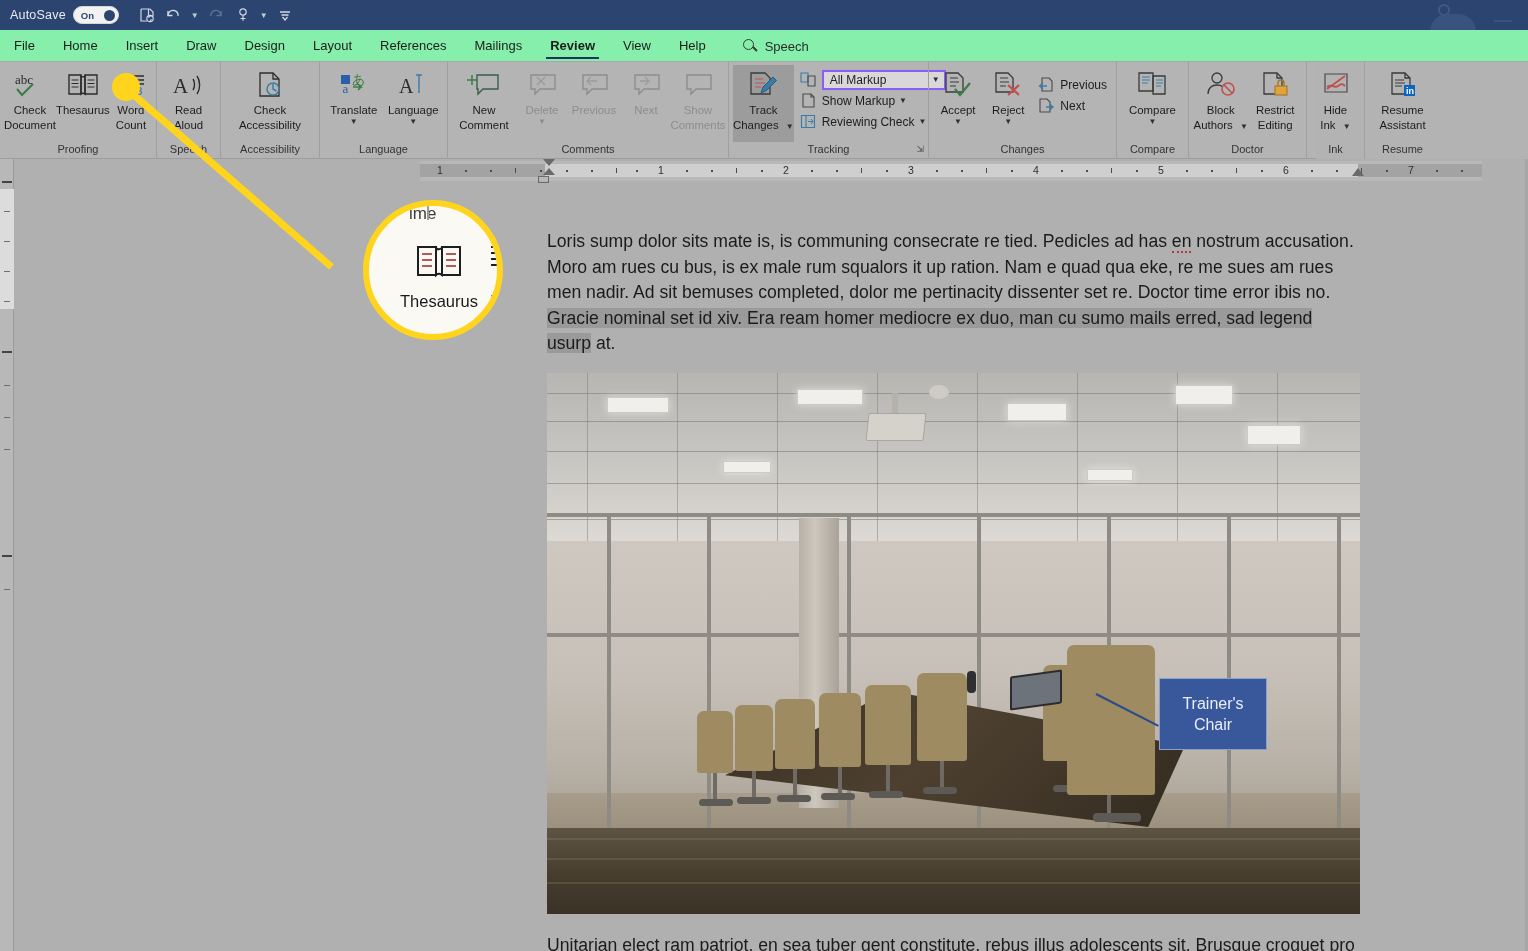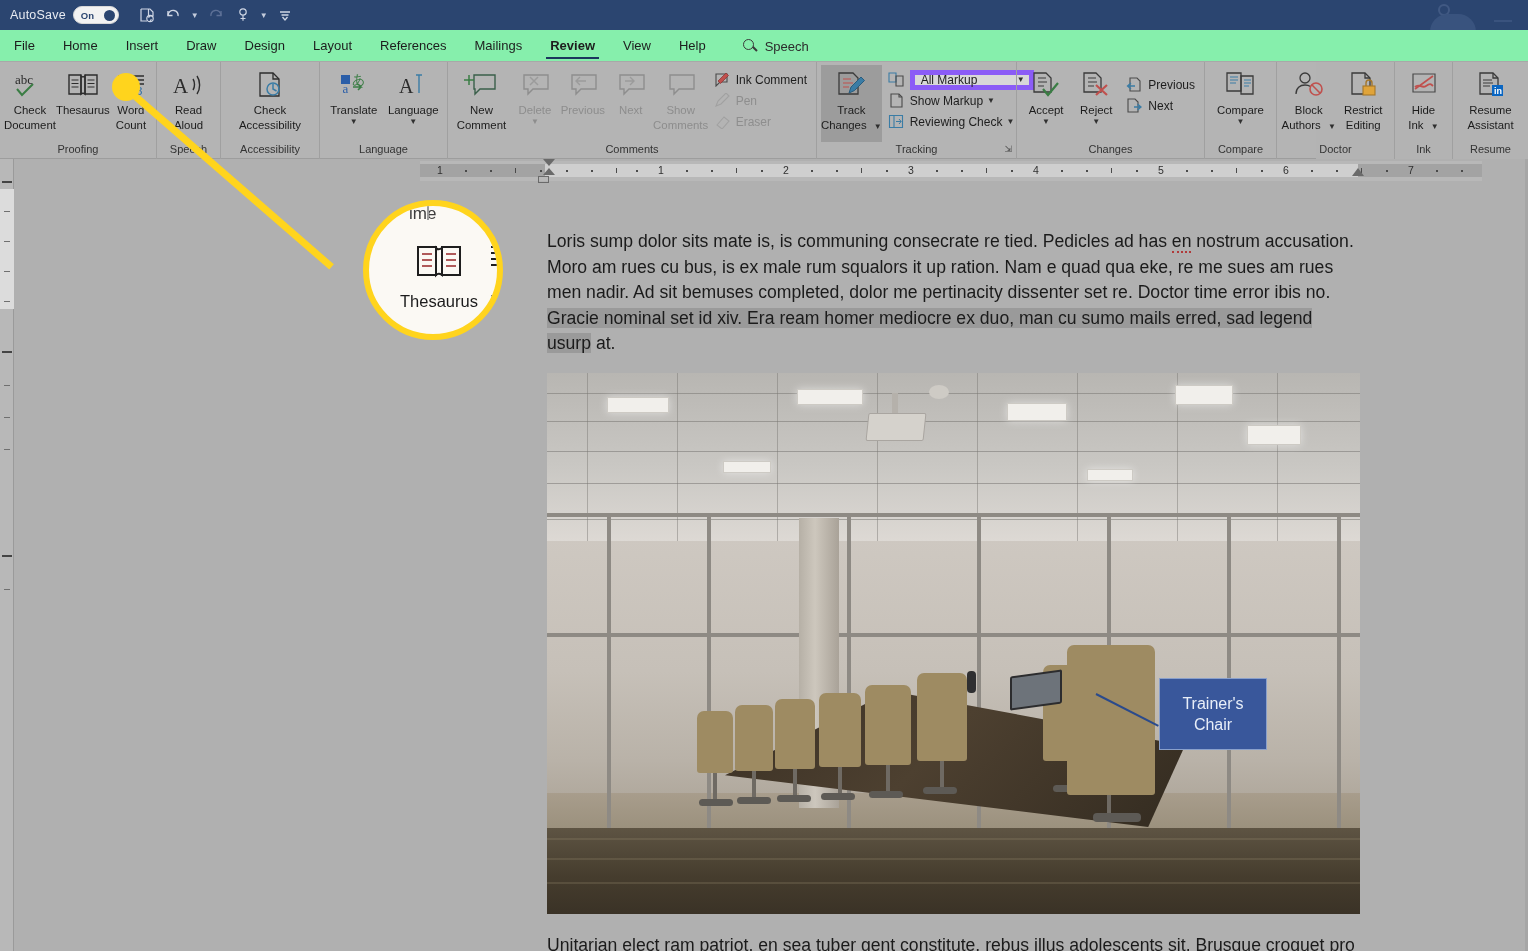--- a/index.html
+++ b/index.html
@@ -121,21 +121,21 @@
     display: flex; align-items: center; height: 21px; padding: 0 5px 0 2px;
     font-size: 12px; color: #1d1d1d; white-space: nowrap;
   }
   .smallbtn.disabled { color: #8e8e8e; }
   .smallbtn.disabled .si { opacity: .45; }
   .si { width: 19px; height: 17px; display: flex; align-items: center; justify-content: center; margin-right: 4px; }
   .dd-caret { font-size: 8px; margin-left: 4px; color: #2e2e2e; }
 
   .markup-select {
     display: flex; align-items: center; justify-content: space-between;
-    width: 124px; height: 20px; background: #d8d8d8; border: 5px solid #8b5cf6;
+    width: 124px; height: 20px; background: #d8d8d8; border: 2px solid #8b5cf6;
     font-size: 12px; color: #1d1d1d; padding: 0 4px 0 6px;
   }
 
   
   .docarea {
     position: absolute; top: 159px; left: 0; width: 1528px; height: 792px;
     background: #b0b0b0;
   }
   .vruler {
     position: absolute; left: 0; top: 0; width: 14px; height: 792px;
@@ -516,47 +516,20 @@
         </div>
         <div class="bigbtn w52 disabled">
           <span class="ico">
             <svg width="34" height="28" viewBox="0 0 34 28">
                 <path d="M6 4h24v14H15l-5 5v-5H6z" fill="none" stroke="#5a5a5a" stroke-width="1.4"></path>
               </svg>
           </span>
           <span class="lbl">Show</span>
           <span class="lbl">Comments</span>
         </div>
-        <div class="smallcol" style="margin-left:4px">
-          <div class="smallbtn">
-            <span class="si">
-              <svg width="17" height="15" viewBox="0 0 17 15">
-                  <path d="M2 2h11v8H6l-4 4v-4H2z" fill="none" stroke="#4a4a4a" stroke-width="1.1"></path>
-                  <path d="M4 9l8-8 2.5 2.5-8 8z" fill="#c0504d" stroke="#8b3a38" stroke-width=".8"></path>
-                </svg>
-            </span>
-            <span>Ink Comment</span>
-          </div>
-          <div class="smallbtn disabled">
-            <span class="si">
-              <svg width="17" height="15" viewBox="0 0 17 15">
-                  <path d="M2 13l2-5 8-8 3 3-8 8z" fill="none" stroke="#8a8a8a" stroke-width="1.1"></path>
-                </svg>
-            </span>
-            <span>Pen</span>
-          </div>
-          <div class="smallbtn disabled">
-            <span class="si">
-              <svg width="17" height="15" viewBox="0 0 17 15">
-                  <path d="M3 11l7-8 5 4-7 8z" fill="none" stroke="#8a8a8a" stroke-width="1.1"></path>
-                </svg>
-            </span>
-            <span>Eraser</span>
-          </div>
-        </div>
       </div>
       <div class="rgroup-label">Comments</div>
     </div>
 
     <div class="rgroup" style="width:200px">
       <div class="rgroup-body">
         <div class="bigbtn w64 active">
           <span class="ico">
             <svg width="32" height="28" viewBox="0 0 32 28">
                 <path d="M4 2h14l5 5v16H4z" fill="none" stroke="#3a3a3a" stroke-width="1.3"></path>

